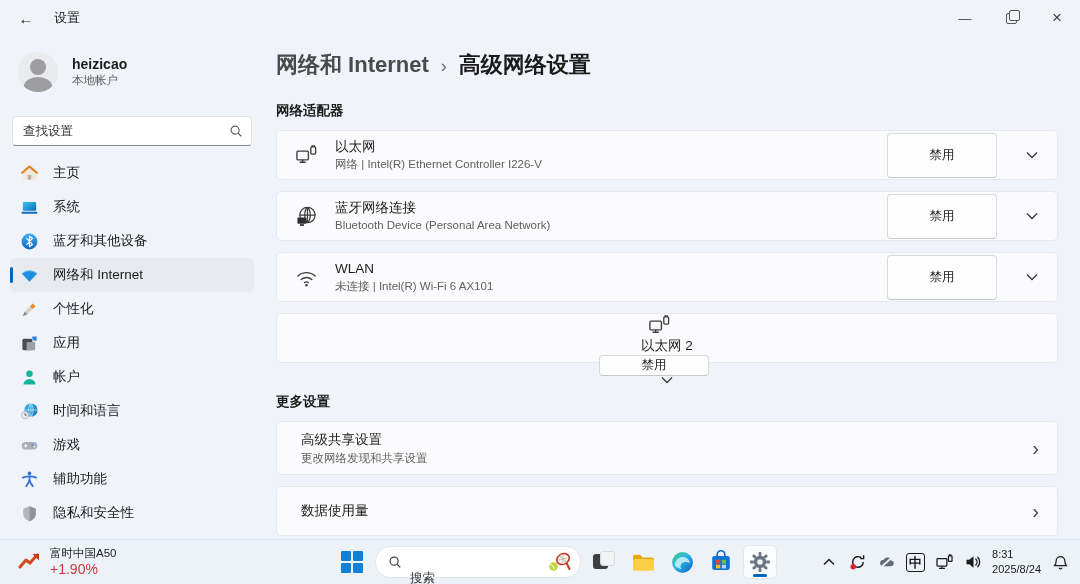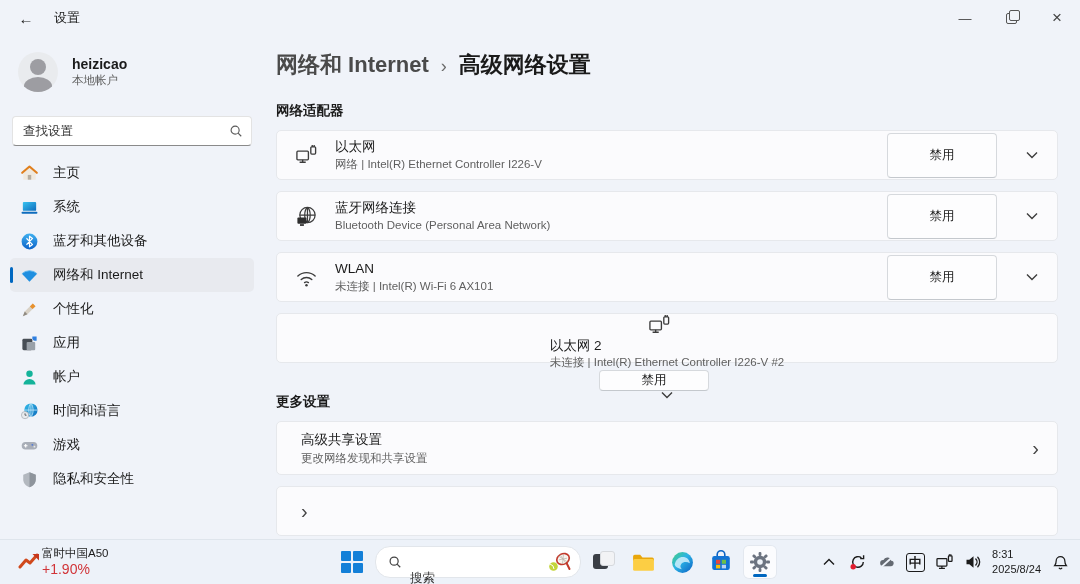--- a/index.html
+++ b/index.html
@@ -63,21 +63,21 @@
   .more-card.two-line{height:54px;}
   .more-card.one-line{height:50px;}
   .m-text{flex:1;}
   .m-title{font-size:13.5px;}
   .m-sub{font-size:11.5px;color:#5f5f5f;margin-top:2px;}
   .chev-right{font-size:20px;color:#454545;line-height:1;cursor:pointer;}
   .partial-card{height:10px;margin-bottom:0;border-bottom:none;border-radius:5px 5px 0 0;}
 
   
   .taskbar{position:absolute;left:0;right:0;bottom:0;height:44px;background:#edf2f9;border-top:1px solid #dfe5ec;}
-  .tb-widget{position:absolute;left:10px;top:0;height:44px;display:flex;align-items:center;padding:0 8px;cursor:pointer;}
+  .tb-widget{position:absolute;left:10px;top:0;height:44px;display:flex;align-items:center;gap:8px;padding:0 8px;cursor:pointer;}
   .w-name{font-size:11.5px;line-height:1.3;}
   .w-change{font-size:14px;color:#d13438;line-height:1.2;}
   .tb-center{position:absolute;left:336px;top:0;height:44px;display:flex;align-items:center;gap:7px;}
   .tb-btn{width:32px;height:32px;border-radius:5px;display:flex;align-items:center;justify-content:center;cursor:pointer;position:relative;}
   .tb-btn.active{background:rgba(255,255,255,.75);box-shadow:0 0 0 1px rgba(0,0,0,.04);}
   .tb-btn.active::after{content:"";position:absolute;bottom:1px;left:50%;transform:translateX(-50%);
         width:14px;height:3px;border-radius:2px;background:#0067c0;}
   .win-logo{display:grid;grid-template-columns:10px 10px;grid-template-rows:10px 10px;gap:1.5px;}
   .win-logo span{background:#1380d8;border-radius:1px;}
   .tb-search{width:186px;height:30px;border-radius:15px;background:#fff;border:1px solid #e2e6eb;display:flex;
@@ -228,20 +228,32 @@
               <rect x="1.8" y="6.3" width="16.4" height="8" rx="4" fill="#a9aeb8"></rect>
               <path d="M6 8.4 v3.8 M4.1 10.3 h3.8" stroke="#fff" stroke-width="1.2"></path>
               <circle cx="13" cy="9.3" r="1" fill="#4f79d8"></circle>
               <circle cx="15.2" cy="11.2" r="1" fill="#e9eaee"></circle>
             </svg>
         </span>
         <span class="n-label">游戏</span>
       </div>
       <div class="nav-item">
         <span class="n-icon">
+          <svg viewBox="0 0 20 20" width="19" height="19" fill="none" stroke="#2e6fd5" stroke-width="1.9" stroke-linecap="round">
+              <circle cx="10" cy="3.6" r="1.9" fill="#2e6fd5" stroke="none"></circle>
+              <path d="M3 8 Q10 5.6 17 8"></path>
+              <path d="M10 7.4 V11.6"></path>
+              <path d="M10 11.6 L6.6 17"></path>
+              <path d="M10 11.6 L13.4 17"></path>
+            </svg>
+        </span>
+        <span class="n-label">辅助功能</span>
+      </div>
+      <div class="nav-item">
+        <span class="n-icon">
           <svg viewBox="0 0 20 20" width="19" height="19">
               <path d="M10 2.3 L16.6 4.9 V9.8 C16.6 13.9 13.9 16.9 10 18.1 C6.1 16.9 3.4 13.9 3.4 9.8 V4.9 Z" fill="#b3b8bf"></path>
               <path d="M10 2.3 L16.6 4.9 V9.8 C16.6 13.9 13.9 16.9 10 18.1 Z" fill="#8e949c"></path>
             </svg>
         </span>
         <span class="n-label">隐私和安全性</span>
       </div>
     </div>
   </div>
 
@@ -325,41 +337,43 @@
       <span class="a-icon">
         <svg viewBox="0 0 24 24" width="23" height="23" fill="none" stroke="#3c3c3c" stroke-width="1.4">
             <rect x="2" y="7.5" width="12" height="9" rx="1"></rect>
             <path d="M8 16.5 v2.5 M4.8 19 h6.4"></path>
             <rect x="16.5" y="3" width="5" height="7.5" rx="1"></rect>
             <path d="M18 3 V1 M20 3 V1"></path>
           </svg>
       </span>
       <div class="a-text">
         <div class="a-title">以太网 2</div>
-        <div class="a-sub">未连接 | Intel(R) Ethernet Controller I226-V #2</div>
       </div>
       <button class="disable-btn">禁用</button>
       <span class="expander">
         <svg viewBox="0 0 12 8" width="12" height="8">
             <path d="M1 1.5 L6 6.5 L11 1.5" stroke="#3c3c3c" stroke-width="1.4" fill="none"></path>
           </svg>
       </span>
     </div>
 
     <div class="section-label" style="margin-top:30px;">更多设置</div>
 
     <div class="card more-card two-line">
       <div class="m-text">
         <div class="m-title">高级共享设置</div>
         <div class="m-sub">更改网络发现和共享设置</div>
       </div>
       <span class="chev-right">›</span>
     </div>
 
     <div class="card more-card one-line">
+      <div class="m-text">
+        <div class="m-title">数据使用量</div>
+      </div>
       <span class="chev-right">›</span>
     </div>
 
     <div class="card partial-card"></div>
   </div>
 
   <div class="taskbar">
 
     <div class="tb-widget">
       <svg width="24" height="22" viewBox="0 0 24 22">

